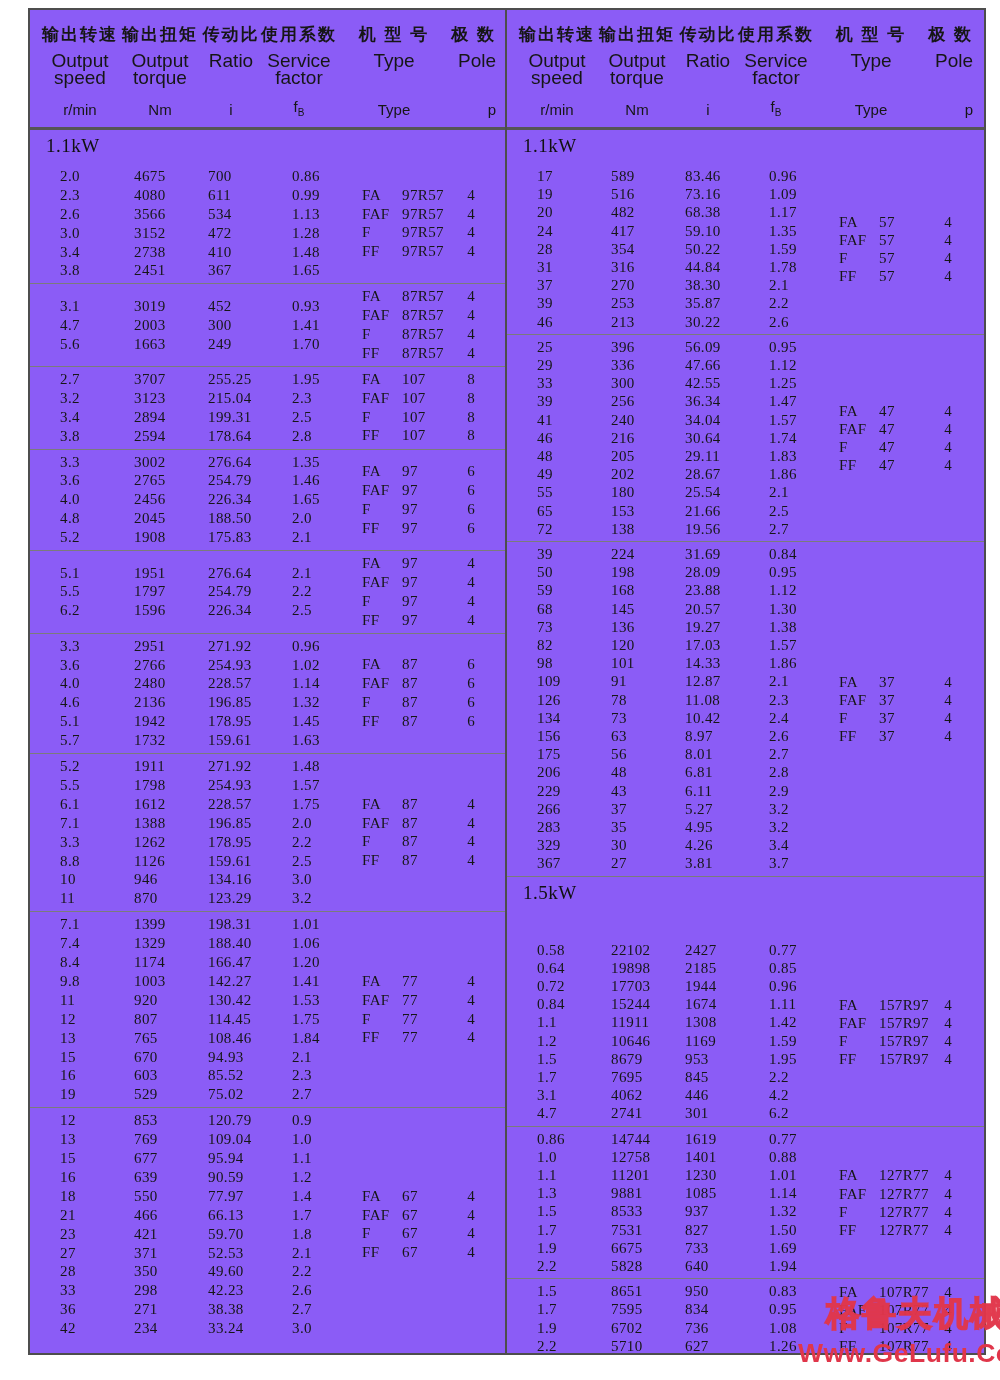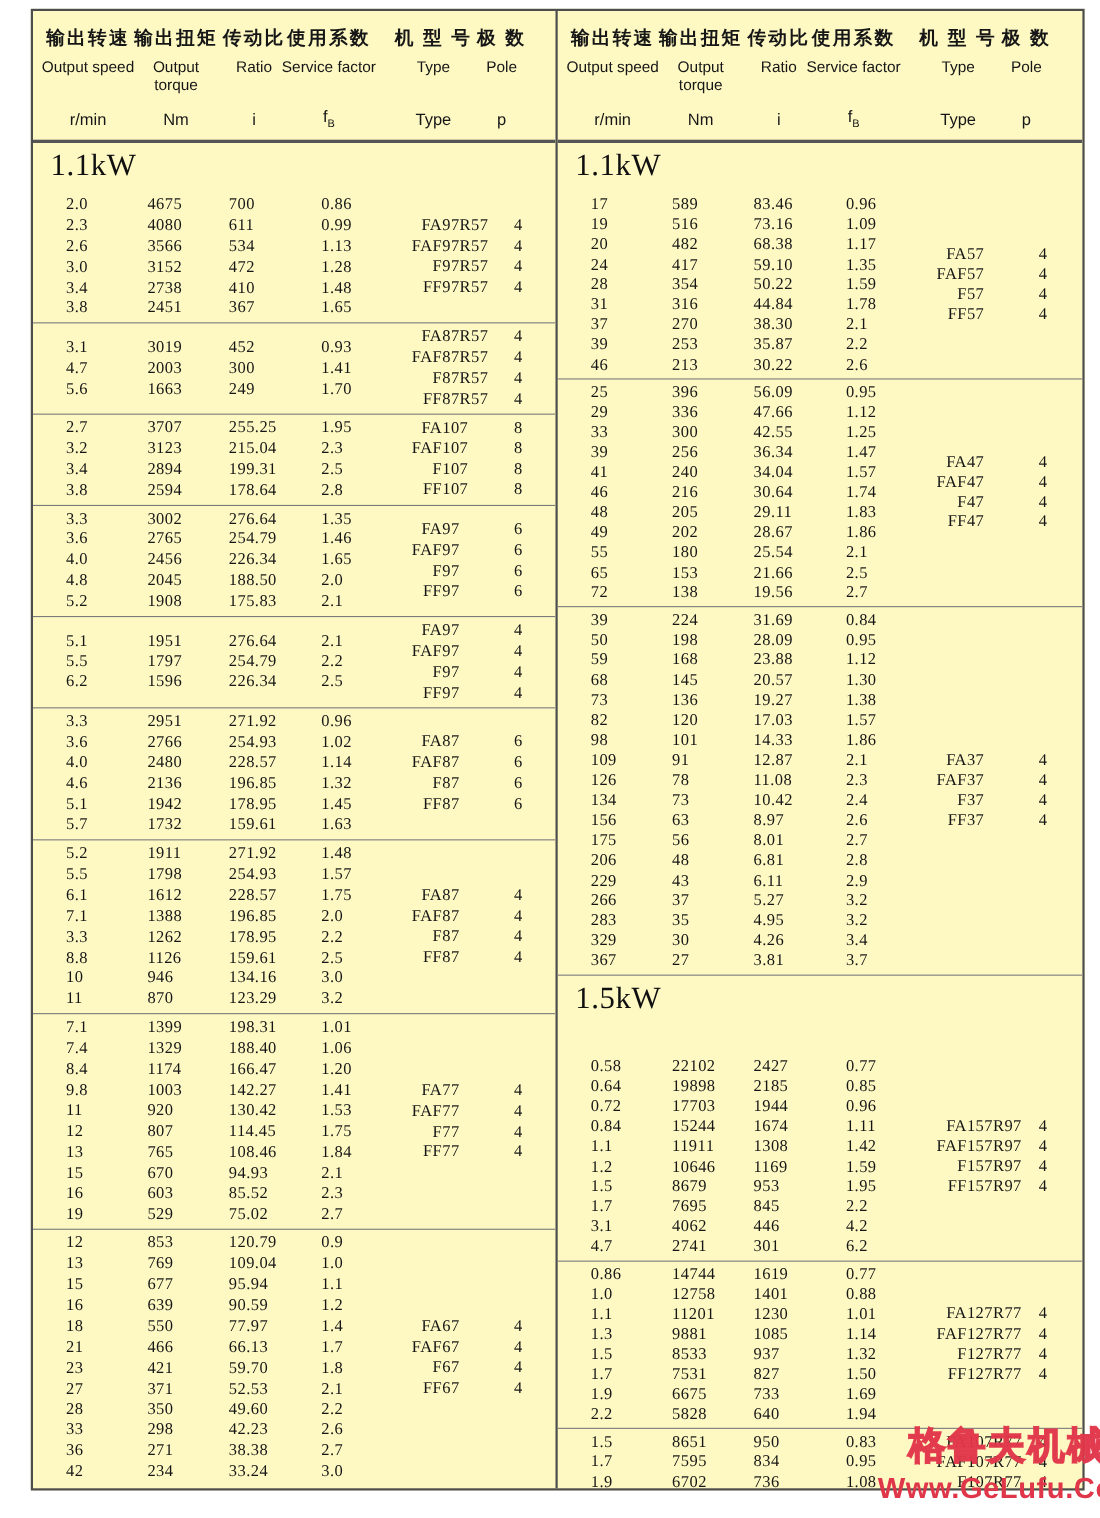--- a/index.html
+++ b/index.html
@@ -5,60 +5,60 @@
   html,body{margin:0;padding:0;}
   body{
     width:1000px;height:1380px;position:relative;overflow:hidden;
     background:#ffffff;
     font-family:"Liberation Sans","DejaVu Sans",sans-serif;
     color:#161616;
   }
   .spec-table{
     position:absolute;left:28px;top:8px;width:958px;height:1347px;
     border:2px solid #4d4d4d;
-    display:flex;box-sizing:border-box;background:#fef9c3;
+    display:flex;box-sizing:border-box;background:#8b5cf6;
   }
   .panel{width:50%;box-sizing:border-box;display:flex;flex-direction:column;overflow:hidden;}
   .panel0{--rh:18.9px;border-right:2px solid #4d4d4d;}
   .panel1{--rh:18.2px;}
   
   .phead{flex:none;height:117px;border-bottom:3px solid #555;position:relative;}
   .hcol{position:absolute;top:0;height:100%;text-align:center;}
   .c0{left:6px;width:88px;}
   .c1{left:88px;width:84px;}
   .c2{left:160px;width:82px;}
   .c3{left:226px;width:86px;}
   .c4{left:318px;width:92px;}
-  .c5{left:396px;width:60px;}
+  .c5{left:406px;width:60px;text-align:right;}
   .zh{margin-top:13px;font-size:17px;font-weight:bold;letter-spacing:2px;white-space:nowrap;}
-  .en{margin-top:6px;font-size:14px;line-height:17px;}
+  .en{margin-top:6px;font-size:19px;line-height:17px;}
   .unit{position:absolute;bottom:9px;left:0;right:0;font-size:15px;}
   .unit sub{font-size:10px;}
   
   .pbody{flex:1;overflow:hidden;}
   .stitle{
     font-family:"Liberation Serif","DejaVu Serif",serif;
-    font-size:28px;color:#101010;margin:5px 0 7px 16px;letter-spacing:0.5px;
+    font-size:19px;color:#101010;margin:5px 0 7px 16px;letter-spacing:0.5px;
   }
   .group{
     position:relative;padding:3px 0;display:flex;align-items:center;
     border-bottom:1.5px solid #7b7b7b;
     font-family:Liberation Serif, serif;
   }
   .group.nline{border-bottom:none;}
   .rows{width:100%;}
   .row{position:relative;height:var(--rh);line-height:var(--rh);font-size:15px;letter-spacing:0.4px;}
   .cell{position:absolute;top:0;height:100%;white-space:nowrap;}
   .speed{left:30px;}
   .torque{left:104px;}
   .ratio{left:178px;}
   .factor{left:262px;}
   .typeblock{position:absolute;left:332px;top:50%;transform:translateY(-50%);}
   .typeline{height:var(--rh);line-height:var(--rh);font-size:15px;letter-spacing:0.4px;white-space:nowrap;}
-  .prefix{display:inline-block;width:40px;text-align:right;}
+  .prefix{display:inline-block;width:40px;}
   .model{display:inline-block;}
   .poleblock{position:absolute;left:428px;top:50%;transform:translateY(-50%);width:26px;text-align:center;}
   .poleline{height:var(--rh);line-height:var(--rh);font-size:15px;}
   
   .watermark{position:absolute;left:798px;top:1291px;pointer-events:none;}
   .wm-cn{
     font-size:34px;font-weight:bold;letter-spacing:2px;white-space:nowrap;
     color:rgba(224,54,74,0.45);
     -webkit-text-stroke:1.6px rgba(224,54,74,0.95);
     margin-left:28px;

